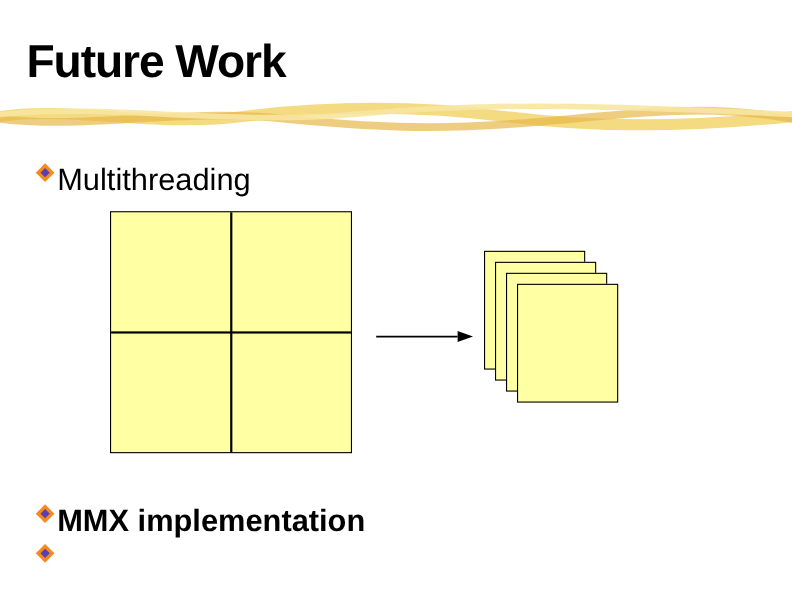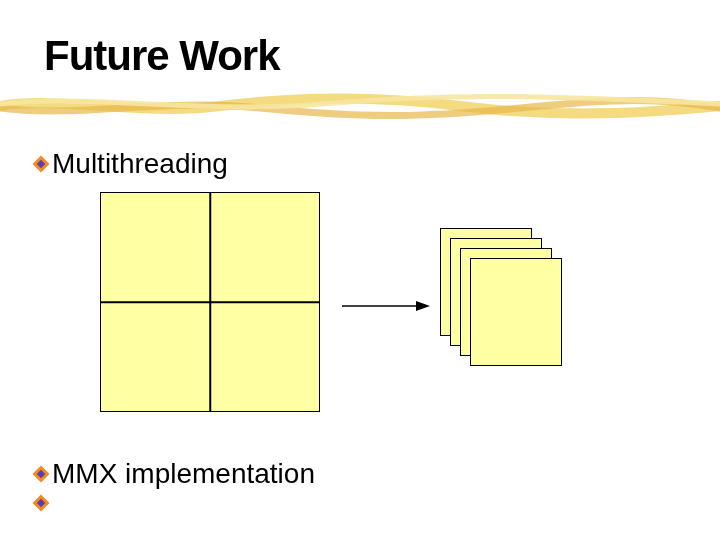--- a/index.html
+++ b/index.html
@@ -7,55 +7,54 @@
     width: 720px;
     height: 540px;
     background: #ffffff;
     font-family: Verdana, Geneva, sans-serif;
     position: relative;
     overflow: hidden;
   }
   .slide {
     width: 100%;
     height: 100%;
-    padding: 32px 44px;
+    padding: 32px 24px;
     position: relative;
   }
   .title {
     font-family: Arial, Helvetica, sans-serif;
     font-size: 42px;
     font-weight: 900;
     color: #000;
     letter-spacing: -1px;
   }
   .underline {
     position: absolute;
     left: 0;
     top: 92px;
     width: 720px;
     height: 28px;
   }
   .bullet-row {
     display: flex;
-    align-items: center;
     gap: 2px;
   }
   .bullet-icon {
     width: 18px;
     height: 18px;
     flex: none;
     display: inline-block;
   }
   .bullet-text {
     font-size: 28px;
     color: #000;
     font-family: Verdana, Geneva, sans-serif;
   }
   .bullet-1 { position: absolute; left: 32px; top: 148px; }
-  .bullet-2 { position: absolute; left: 32px; top: 458px; }
+  .bullet-2 { position: absolute; left: 32px; top: 458px; font-weight: bold; }
   .bullet-3 { position: absolute; left: 32px; top: 494px; }
 
   .diagram {
     position: absolute;
     left: 100px;
     top: 192px;
   }
   .quad {
     width: 220px;
     height: 220px;

